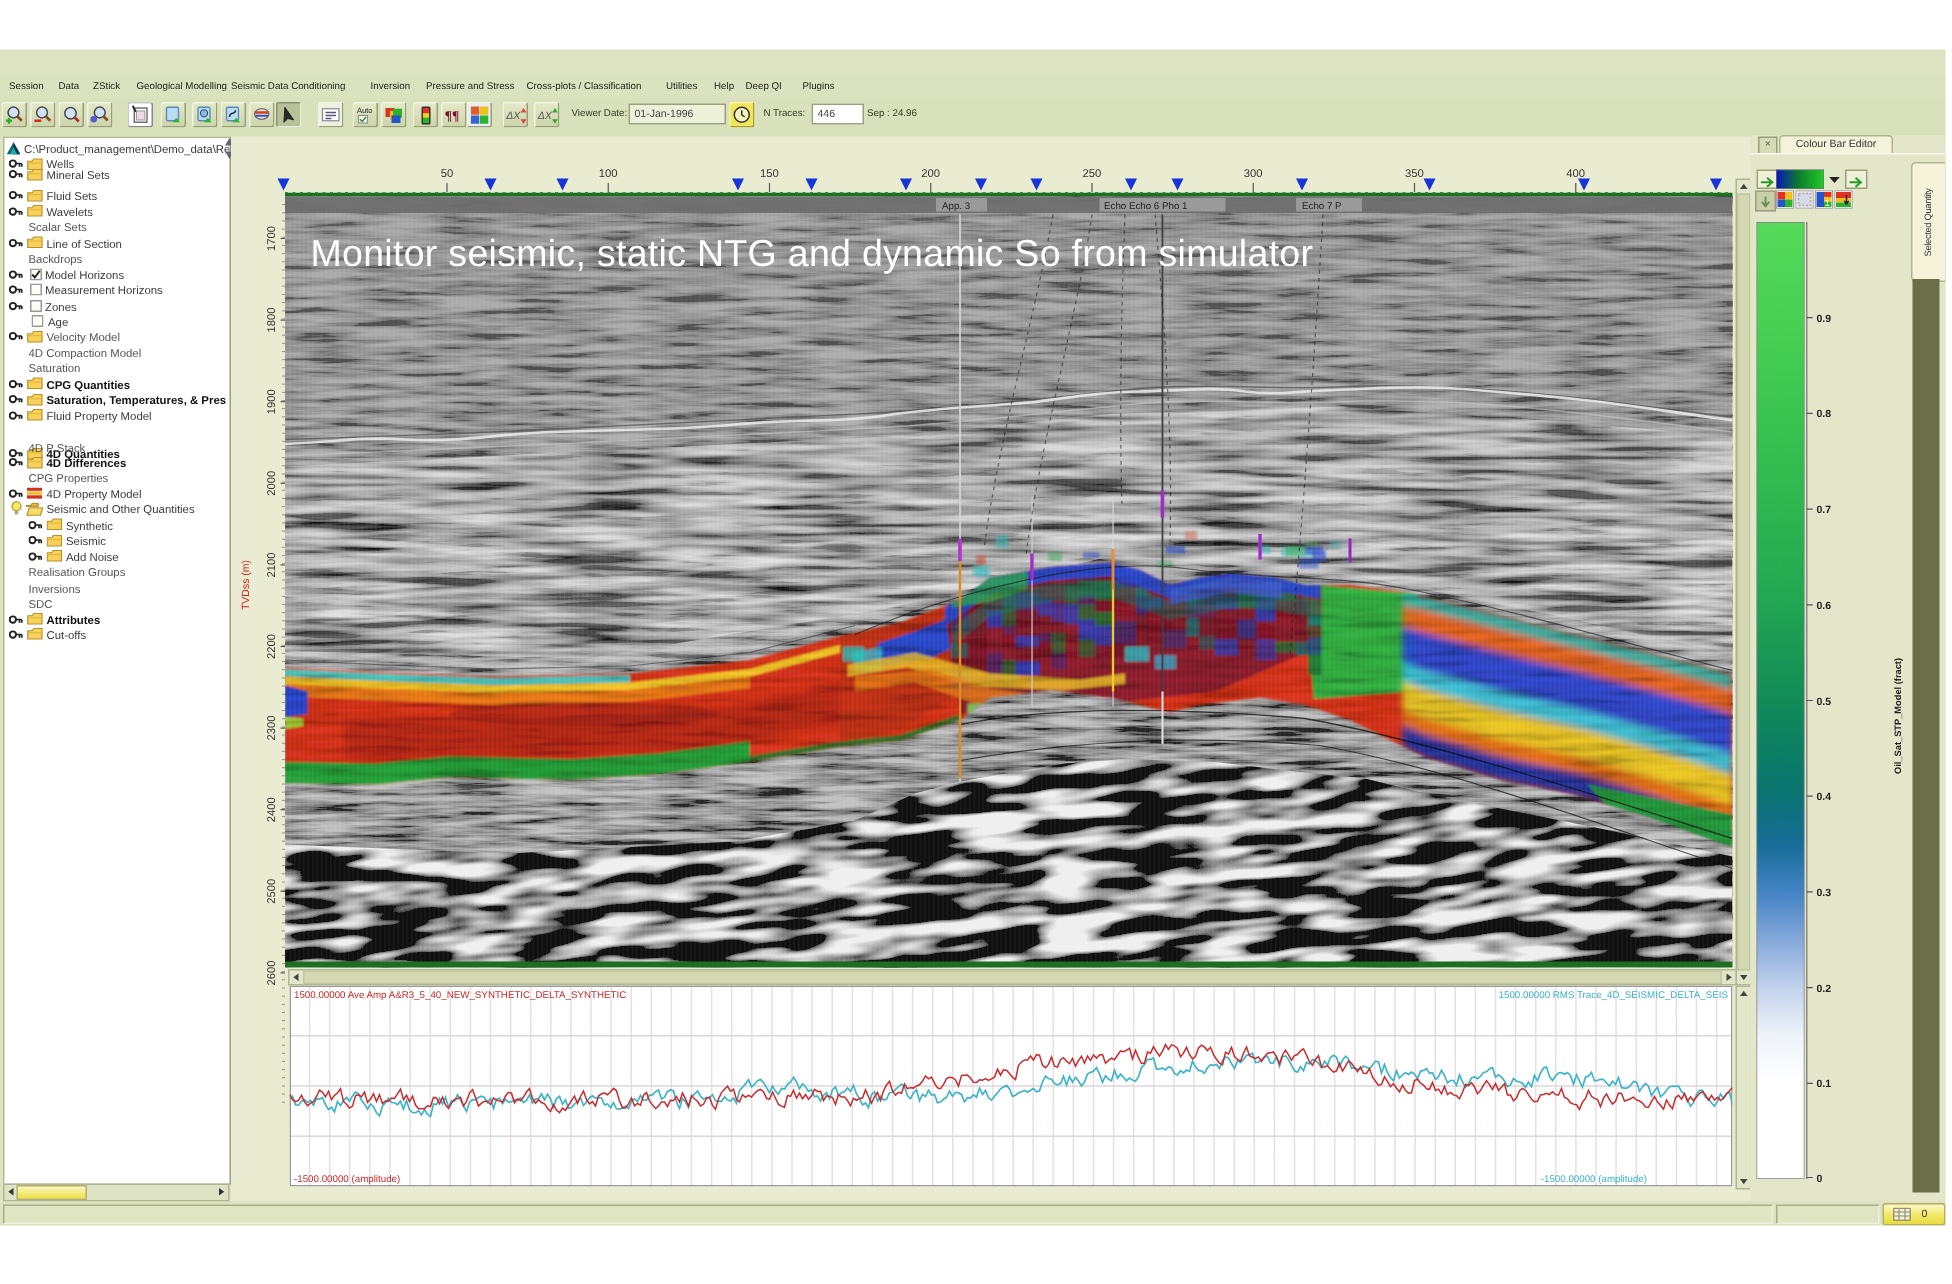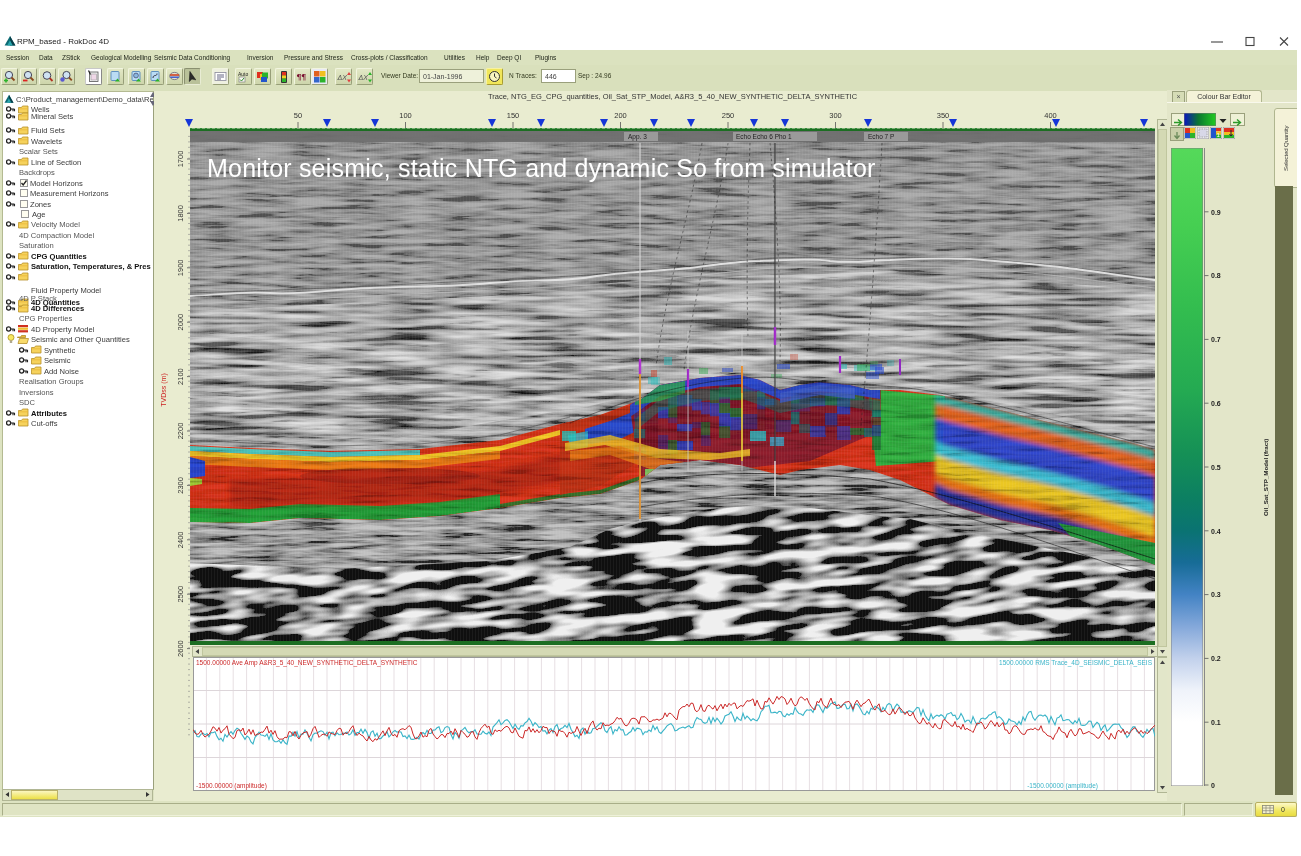--- a/index.html
+++ b/index.html
@@ -23,33 +23,20 @@
 #viewer{position:absolute;left:154px;top:58px;width:1013px;height:710px;background:#e9ecd0;overflow:hidden;}
 #rpanel{position:absolute;left:1167px;top:57px;width:130px;height:711px;background:#e3e6c9;overflow:hidden;}
 #statusbar{position:absolute;left:0;top:768px;width:1297px;height:16px;background:#dde3c1;}
 .sunken{position:absolute;background:#dfe4c3;border:1px solid;border-color:#a8ae88 #eef1da #eef1da #a8ae88;}
 .vtext{writing-mode:vertical-rl;transform:rotate(180deg);}
 </style></head>
 <body>
 <div id="page">
 <div id="win">
 
-<div id="titlebar">
- <svg class="abs" style="left:4px;top:2px" width="12" height="12" viewBox="0 0 12 12">
-          <path d="M6 1 L11.4 10.6 L0.6 10.6 Z" fill="#0c6a74"></path>
-          <path d="M6 1 L11.4 10.6 L6 10.6 Z" fill="#063f4a"></path>
-          <path d="M6 5.2 L8.8 10.6 L3.2 10.6 Z" fill="#2aa7ae"></path>
-        </svg>
- <div id="titletxt">RPM_based - RokDoc 4D</div>
- <svg class="abs" style="left:1206px;top:0" width="90" height="17" viewBox="0 0 90 17">
-  <path d="M5 9 h12" stroke="#444" stroke-width="1.1"></path>
-  <rect x="40" y="4.5" width="8" height="8" fill="none" stroke="#444" stroke-width="1.1"></rect>
-  <path d="M74 4.5 l8 8 M82 4.5 l-8 8" stroke="#444" stroke-width="1.1"></path>
- </svg>
-</div>
 
 <div id="menubar">
  <span class="mi" style="left:6px">Session</span>
  <span class="mi" style="left:39px">Data</span>
  <span class="mi" style="left:62px">ZStick</span>
  <span class="mi" style="left:91px">Geological Modelling</span>
  <span class="mi" style="left:154px">Seismic Data Conditioning</span>
  <span class="mi" style="left:247px">Inversion</span>
  <span class="mi" style="left:284px">Pressure and Stress</span>
  <span class="mi" style="left:351px">Cross-plots / Classification</span>
@@ -342,21 +329,21 @@
         </div>
 <div class="trow" style="top:179.6px;width:150px">
           <svg class="abs" style="left:3px;top:1px" width="10" height="8" viewBox="0 0 10 8">
             <circle cx="2.6" cy="4" r="2.1" fill="none" stroke="#222" stroke-width="1.3"></circle>
             <path d="M4.5 4 h4 M7 4 v2.2 M8.5 4 v2.2" stroke="#222" stroke-width="1.1"></path>
           </svg>
           <svg class="abs" style="left:15px;top:0.5px" width="11" height="9" viewBox="0 0 11 9">
             <path d="M0.5 2.5 h3 l1 -1.5 h5.5 v7 h-9.5 z" fill="#f6d25c" stroke="#b8902a" stroke-width="0.8"></path>
             <path d="M0.5 3.8 h9.5" stroke="#e8b838" stroke-width="0.8"></path>
           </svg>
-          <span class="abs" style="left:28px;top:14px">Fluid Property Model</span>
+          <span class="abs" style="left:28px;top:1px">Fluid Property Model</span>
         </div>
 <div class="trow b" style="top:205px;width:138px">
           <svg class="abs" style="left:3px;top:1px" width="10" height="8" viewBox="0 0 10 8">
             <circle cx="2.6" cy="4" r="2.1" fill="none" stroke="#222" stroke-width="1.3"></circle>
             <path d="M4.5 4 h4 M7 4 v2.2 M8.5 4 v2.2" stroke="#222" stroke-width="1.1"></path>
           </svg>
           <svg class="abs" style="left:15px;top:0.5px" width="11" height="9" viewBox="0 0 11 9">
             <path d="M0.5 2.5 h3 l1 -1.5 h5.5 v7 h-9.5 z" fill="#f6d25c" stroke="#b8902a" stroke-width="0.8"></path>
             <path d="M0.5 3.8 h9.5" stroke="#e8b838" stroke-width="0.8"></path>
           </svg>
@@ -475,21 +462,20 @@
           <path d="M2 1 L5.5 3.5 L2 6 Z" fill="#333"></path>
         </svg>
 <div class="abs" style="left:8px;top:0px;width:45px;height:8px;background:linear-gradient(#fbf6c0,#ece047);border:1px solid #b8b06a"></div>
 </div>
 <svg class="abs" style="left:149px;top:58px" width="8" height="16">
         <path d="M4 1 L7 6 H1 Z" fill="#667"></path>
         <path d="M4 15 L7 10 H1 Z" fill="#667"></path>
       </svg>
 
 <div id="viewer">
-<div class="abs" style="left:36px;top:1px;width:965px;text-align:center;font-size:7.5px;color:#333">Trace, NTG_EG_CPG_quantities, Oil_Sat_STP_Model, A&amp;R3_5_40_NEW_SYNTHETIC_DELTA_SYNTHETIC</div>
 <svg class="abs" style="left:0;top:0" width="1013" height="45" viewBox="0 0 1013 45">
  <text x="144.0" y="27" font-size="7.5" fill="#333" text-anchor="middle">50</text>
           <path d="M144.0 31 v6" stroke="#555" stroke-width="0.8"></path>
           <text x="251.5" y="27" font-size="7.5" fill="#333" text-anchor="middle">100</text>
           <path d="M251.5 31 v6" stroke="#555" stroke-width="0.8"></path>
           <text x="359.0" y="27" font-size="7.5" fill="#333" text-anchor="middle">150</text>
           <path d="M359.0 31 v6" stroke="#555" stroke-width="0.8"></path>
           <text x="466.5" y="27" font-size="7.5" fill="#333" text-anchor="middle">200</text>
           <path d="M466.5 31 v6" stroke="#555" stroke-width="0.8"></path>
           <text x="574.0" y="27" font-size="7.5" fill="#333" text-anchor="middle">250</text>

